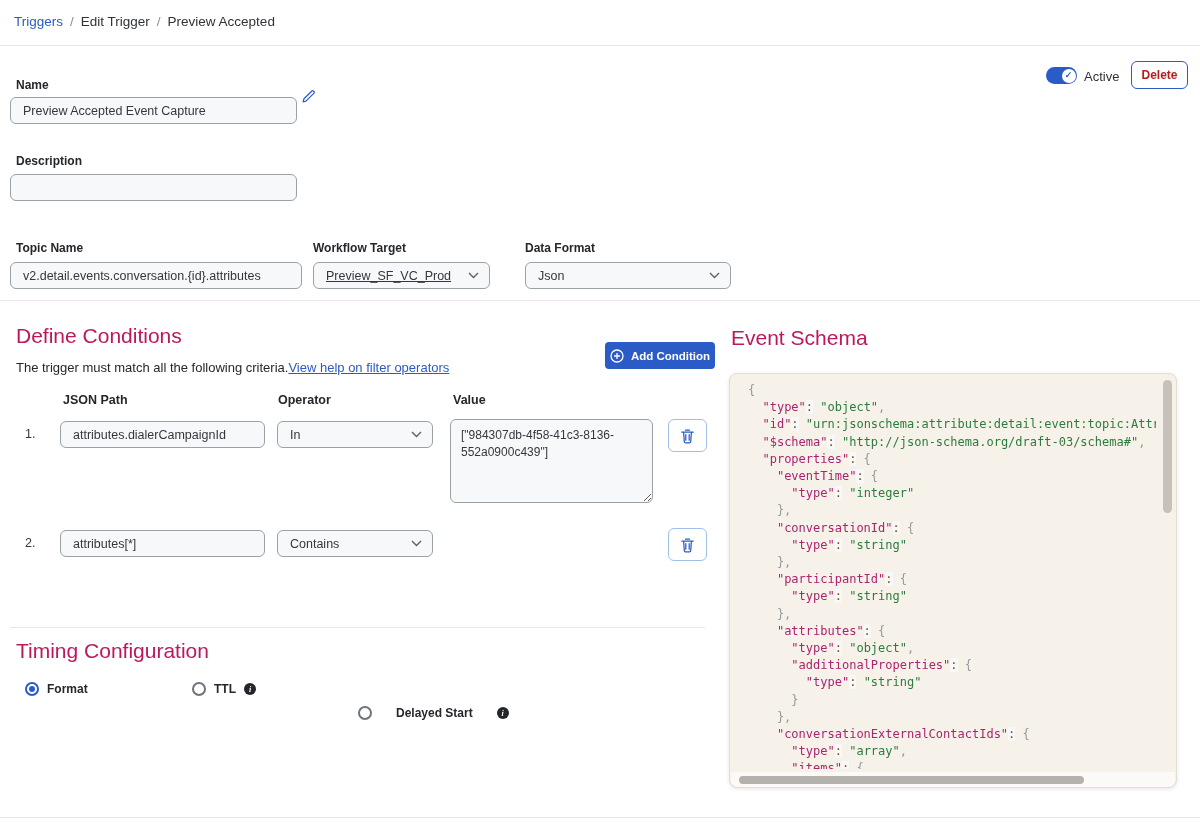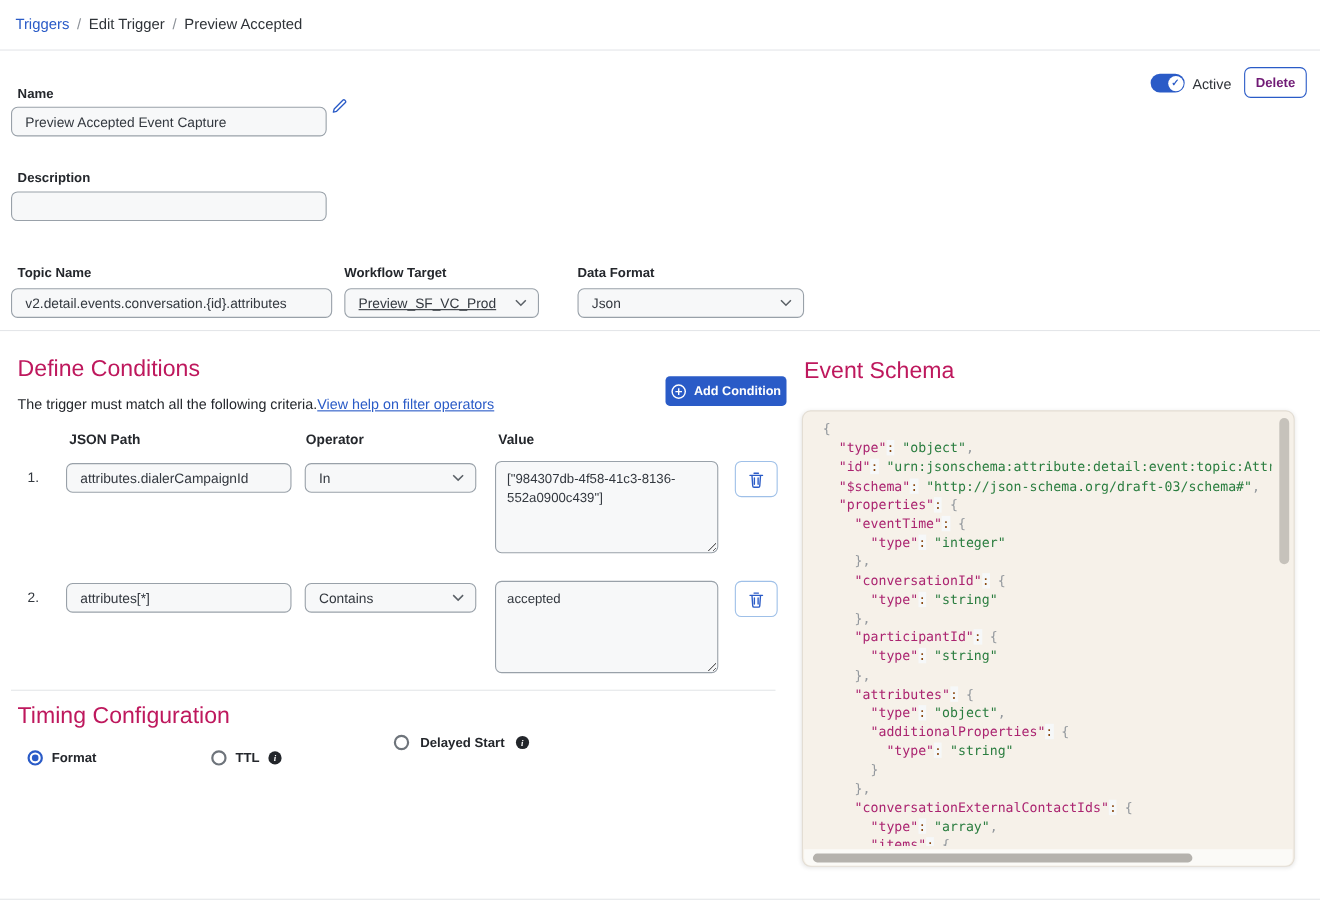--- a/index.html
+++ b/index.html
@@ -40,21 +40,21 @@
   .h2 { font-size:21px; font-weight:400; color:#be185d; }
 
   
   .toggle { left:1046px; top:67px; width:31px; height:17px; background:#2a5bc7;
     border-radius:9px; cursor:pointer; }
   .toggle .knob { position:absolute; right:1.5px; top:1.5px; width:14px; height:14px;
     background:#fff; border-radius:50%; color:#2a5bc7; font-size:9px; font-weight:bold;
     display:flex; align-items:center; justify-content:center; line-height:1; }
   .toggle-lbl { left:1084px; top:69px; font-size:13px; color:#2f3338; }
   .btn-delete { left:1131px; top:61px; width:57px; height:28px; background:#fff;
-    border:1px solid #2a5bc7; border-radius:6px; color:#701a75; font-size:12px;
+    border:1px solid #2a5bc7; border-radius:6px; color:#b91c1c; font-size:12px;
     font-weight:bold; display:flex; align-items:center; justify-content:center; cursor:pointer; }
 
   .pencil { left:301px; top:89px; width:15px; height:15px; cursor:pointer; }
 
   
   .subtitle { font-size:13px; color:#24272c; }
   .subtitle a { color:#2a5bc7; text-decoration:underline; cursor:pointer; }
   .btn-add { left:605px; top:342px; width:110px; height:27px; background:#2a5bc7;
     border:none; border-radius:4px; color:#fff; font-size:11.5px; font-weight:bold;
     display:flex; align-items:center; justify-content:center; gap:7px; cursor:pointer;
@@ -183,43 +183,40 @@
   <div class="abs rownum" style="left:25px; top:536px;">2.</div>
   <div class="abs" style="left:60px; top:530px; width:205px;">
     <input class="inp" value="attributes[*]" style="">
   </div>
   <div class="abs sel" style="left:277px; top:530px; width:156px;">
     <span>Contains</span>
     <svg class="chev" viewBox="0 0 11 7">
         <polyline points="1,1 5.5,5.5 10,1" fill="none" stroke="#5b6167" stroke-width="1.4"></polyline>
       </svg>
   </div>
-  <div class="abs" style="left:450px; top:528px; width:203px; height:84px;">
-    <textarea class="ta" style="">accepted</textarea>
-  </div>
   <button class="abs btn-trash" style="left:668px; top:528px;">
     <svg width="15" height="16" viewBox="0 0 15 16">
       <path d="M5.5 2.2h4M1.8 4.2h11.4M3.6 4.2l.7 9.6a1.2 1.2 0 0 0 1.2 1.1h4a1.2 1.2 0 0 0 1.2-1.1l.7-9.6M5.8 6.6v5.6M9.2 6.6v5.6" fill="none" stroke="#2a5bc7" stroke-width="1.25" stroke-linecap="round"></path>
     </svg>
   </button>
 
   <div class="abs divider" style="top:627px; width:695px; left:10px;"></div>
 
   <div class="abs h2" style="left:16px; top:639px;">Timing Configuration</div>
 
   <div class="abs" style="left:25px; top:682px; display:flex; align-items:center; gap:8px;">
     <span class="radio on"></span>
     <span class="rlbl">Format</span>
   </div>
   <div class="abs" style="left:192px; top:682px; display:flex; align-items:center; gap:8px;">
     <span class="radio off"></span>
     <span class="rlbl">TTL</span>
     <span class="info">i</span>
   </div>
-  <div class="abs" style="left:358px; top:668px; display:flex; align-items:center; gap:10px;">
+  <div class="abs" style="left:358px; top:706px; display:flex; align-items:center; gap:24px;">
     <span class="radio off"></span>
     <span class="rlbl">Delayed Start</span>
     <span class="info">i</span>
   </div>
 
   <div class="abs h2" style="left:731px; top:326px;">Event Schema</div>
   <div class="abs schema-panel">
     <div class="schema-code"><div><span class="tok-p">{</span></div><div><span class="tok-p">  </span><span class="tok-k">"type"</span><span class="tok-c">:</span><span class="tok-p"> </span><span class="tok-s">"object"</span><span class="tok-p">,</span></div><div><span class="tok-p">  </span><span class="tok-k">"id"</span><span class="tok-c">:</span><span class="tok-p"> </span><span class="tok-s">"urn:jsonschema:attribute:detail:event:topic:Attribut</span></div><div><span class="tok-p">  </span><span class="tok-k">"$schema"</span><span class="tok-c">:</span><span class="tok-p"> </span><span class="tok-s">"http://json-schema.org/draft-03/schema#"</span><span class="tok-p">,</span></div><div><span class="tok-p">  </span><span class="tok-k">"properties"</span><span class="tok-c">:</span><span class="tok-p"> {</span></div><div><span class="tok-p">    </span><span class="tok-k">"eventTime"</span><span class="tok-c">:</span><span class="tok-p"> {</span></div><div><span class="tok-p">      </span><span class="tok-k">"type"</span><span class="tok-c">:</span><span class="tok-p"> </span><span class="tok-s">"integer"</span></div><div><span class="tok-p">    },</span></div><div><span class="tok-p">    </span><span class="tok-k">"conversationId"</span><span class="tok-c">:</span><span class="tok-p"> {</span></div><div><span class="tok-p">      </span><span class="tok-k">"type"</span><span class="tok-c">:</span><span class="tok-p"> </span><span class="tok-s">"string"</span></div><div><span class="tok-p">    },</span></div><div><span class="tok-p">    </span><span class="tok-k">"participantId"</span><span class="tok-c">:</span><span class="tok-p"> {</span></div><div><span class="tok-p">      </span><span class="tok-k">"type"</span><span class="tok-c">:</span><span class="tok-p"> </span><span class="tok-s">"string"</span></div><div><span class="tok-p">    },</span></div><div><span class="tok-p">    </span><span class="tok-k">"attributes"</span><span class="tok-c">:</span><span class="tok-p"> {</span></div><div><span class="tok-p">      </span><span class="tok-k">"type"</span><span class="tok-c">:</span><span class="tok-p"> </span><span class="tok-s">"object"</span><span class="tok-p">,</span></div><div><span class="tok-p">      </span><span class="tok-k">"additionalProperties"</span><span class="tok-c">:</span><span class="tok-p"> {</span></div><div><span class="tok-p">        </span><span class="tok-k">"type"</span><span class="tok-c">:</span><span class="tok-p"> </span><span class="tok-s">"string"</span></div><div><span class="tok-p">      }</span></div><div><span class="tok-p">    },</span></div><div><span class="tok-p">    </span><span class="tok-k">"conversationExternalContactIds"</span><span class="tok-c">:</span><span class="tok-p"> {</span></div><div><span class="tok-p">      </span><span class="tok-k">"type"</span><span class="tok-c">:</span><span class="tok-p"> </span><span class="tok-s">"array"</span><span class="tok-p">,</span></div><div><span class="tok-p">      </span><span class="tok-k">"items"</span><span class="tok-c">:</span><span class="tok-p"> {</span></div></div>
     <div class="schema-vbar"></div>
     <div class="schema-hbar-area">

